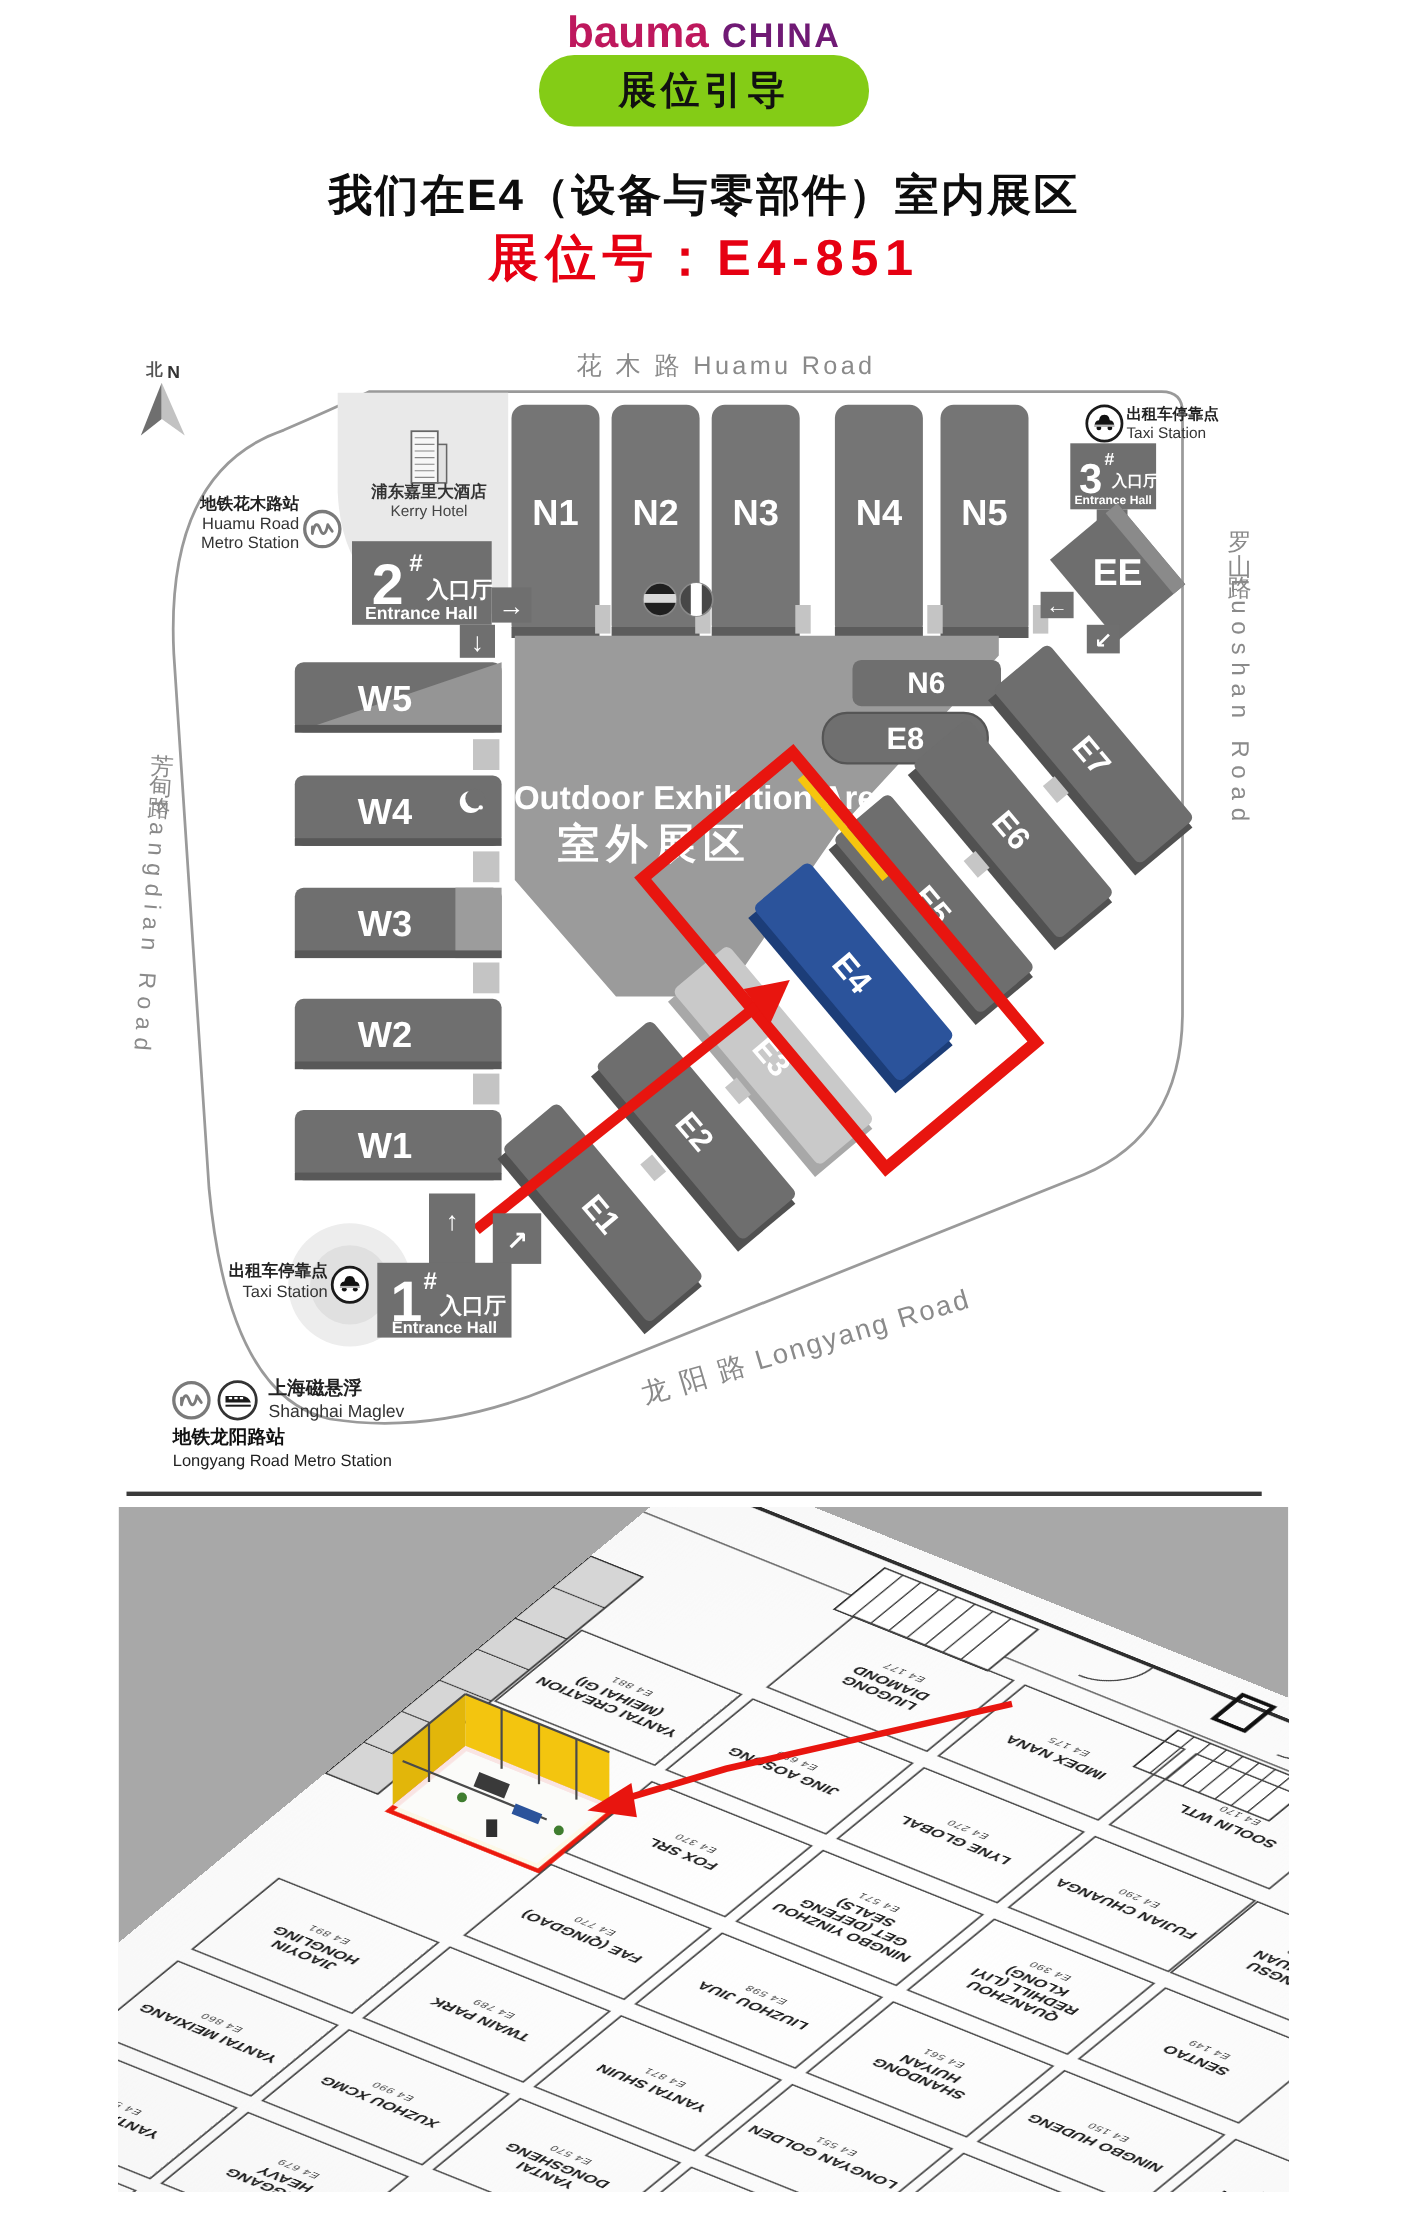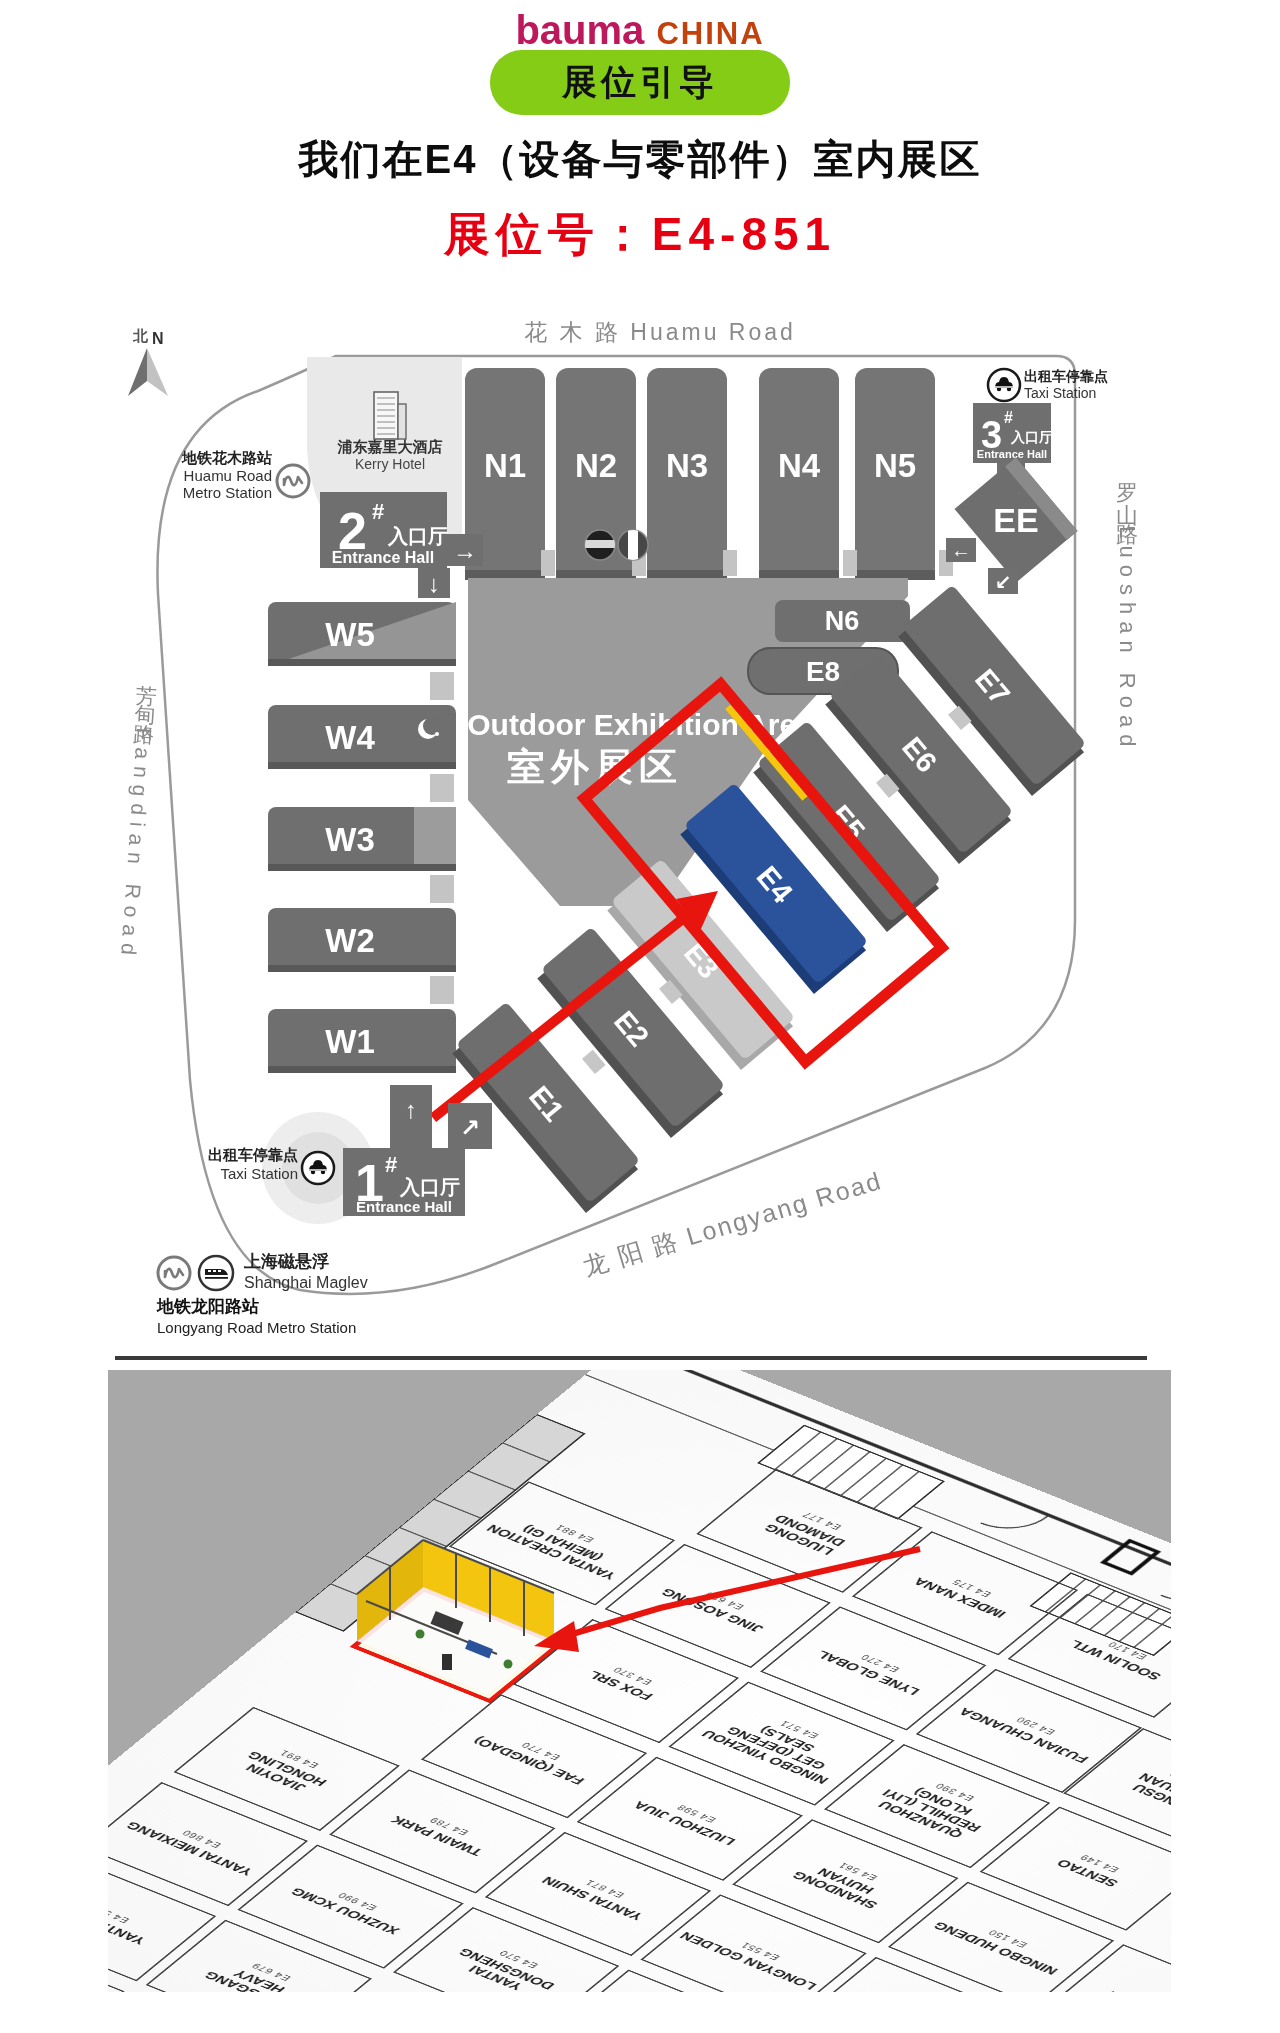--- a/index.html
+++ b/index.html
@@ -1,24 +1,24 @@
 <!DOCTYPE html>
 <html><head>
 <meta charset="utf-8">
 <style>
   html,body{margin:0;padding:0;background:#fff;}
   body{width:1280px;height:2033px;position:relative;font-family:"Liberation Sans","DejaVu Sans",sans-serif;overflow:hidden;}
   .abs{position:absolute;}
   
   #brand-row{top:8px;left:0;width:1280px;text-align:center;}
   #brand-bauma{font-size:40px;font-weight:bold;color:#be185d;letter-spacing:0;}
-  #brand-china{font-size:31px;font-weight:bold;color:#c2410c;margin-left:12px;letter-spacing:2px;}
+  #brand-china{font-size:31px;font-weight:bold;color:#701a75;margin-left:12px;letter-spacing:2px;}
   #badge-pill{top:50px;left:50%;transform:translateX(-50%);background:#84cc16;border-radius:32px;padding:9px 72px;}
   #badge-pill span{font-size:35px;font-weight:bold;color:#111;letter-spacing:4px;}
-  #page-title{top:132px;left:0;width:1280px;text-align:center;font-size:40px;font-weight:bold;color:#0d0d0d;letter-spacing:2px;}
+  #page-title{top:150px;left:0;width:1280px;text-align:center;font-size:40px;font-weight:bold;color:#0d0d0d;letter-spacing:2px;}
   #booth-no{top:204px;left:0;width:1280px;text-align:center;font-size:46px;font-weight:bold;color:#e60012;letter-spacing:6px;}
   
   .vroad{writing-mode:vertical-rl;color:#8a8a8a;letter-spacing:7px;white-space:nowrap;}
   #road-luoshan{left:1112px;top:466px;font-size:22px;}
   #road-fangdian{left:124px;top:668px;font-size:21px;transform:rotate(4deg);}
   
   #divider{left:115px;top:1356px;width:1032px;height:4px;background:#3a3a3a;}
   
   #plan-panel{left:108px;top:1370px;width:1063px;height:622px;background:#a8a8a8;overflow:hidden;}
   #plan-plane{position:absolute;left:532px;top:-40px;width:1500px;height:1500px;transform-origin:0 0;

